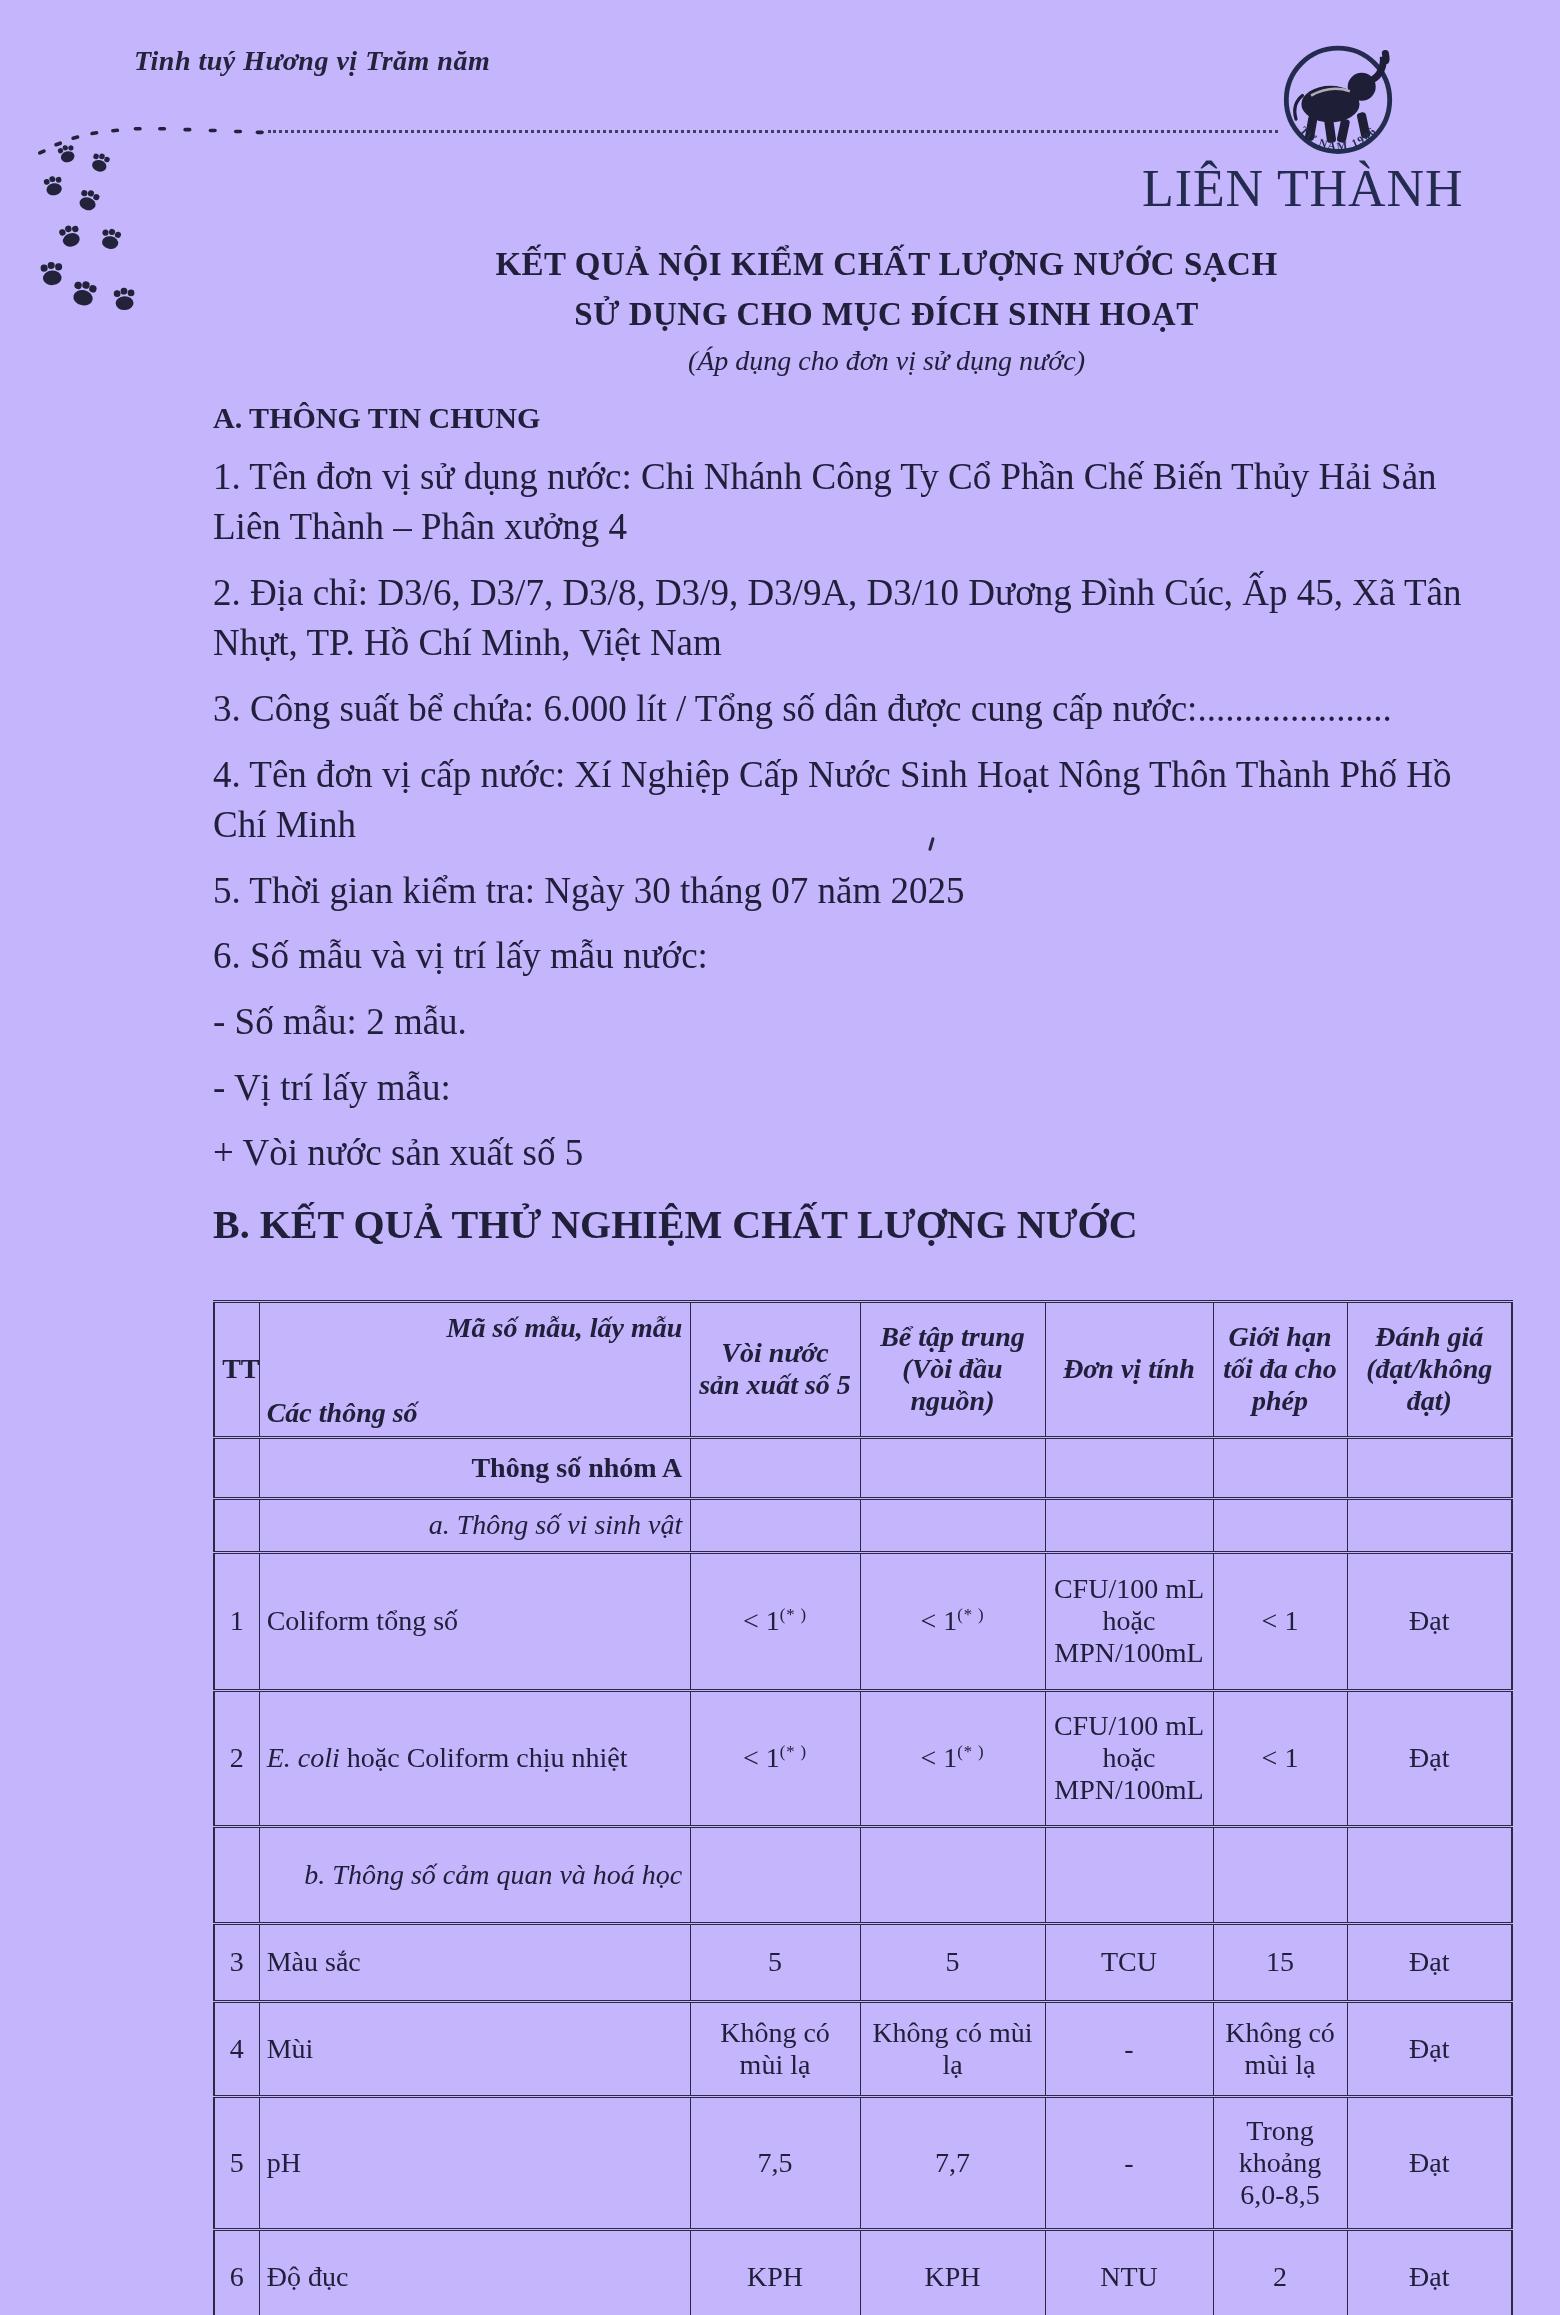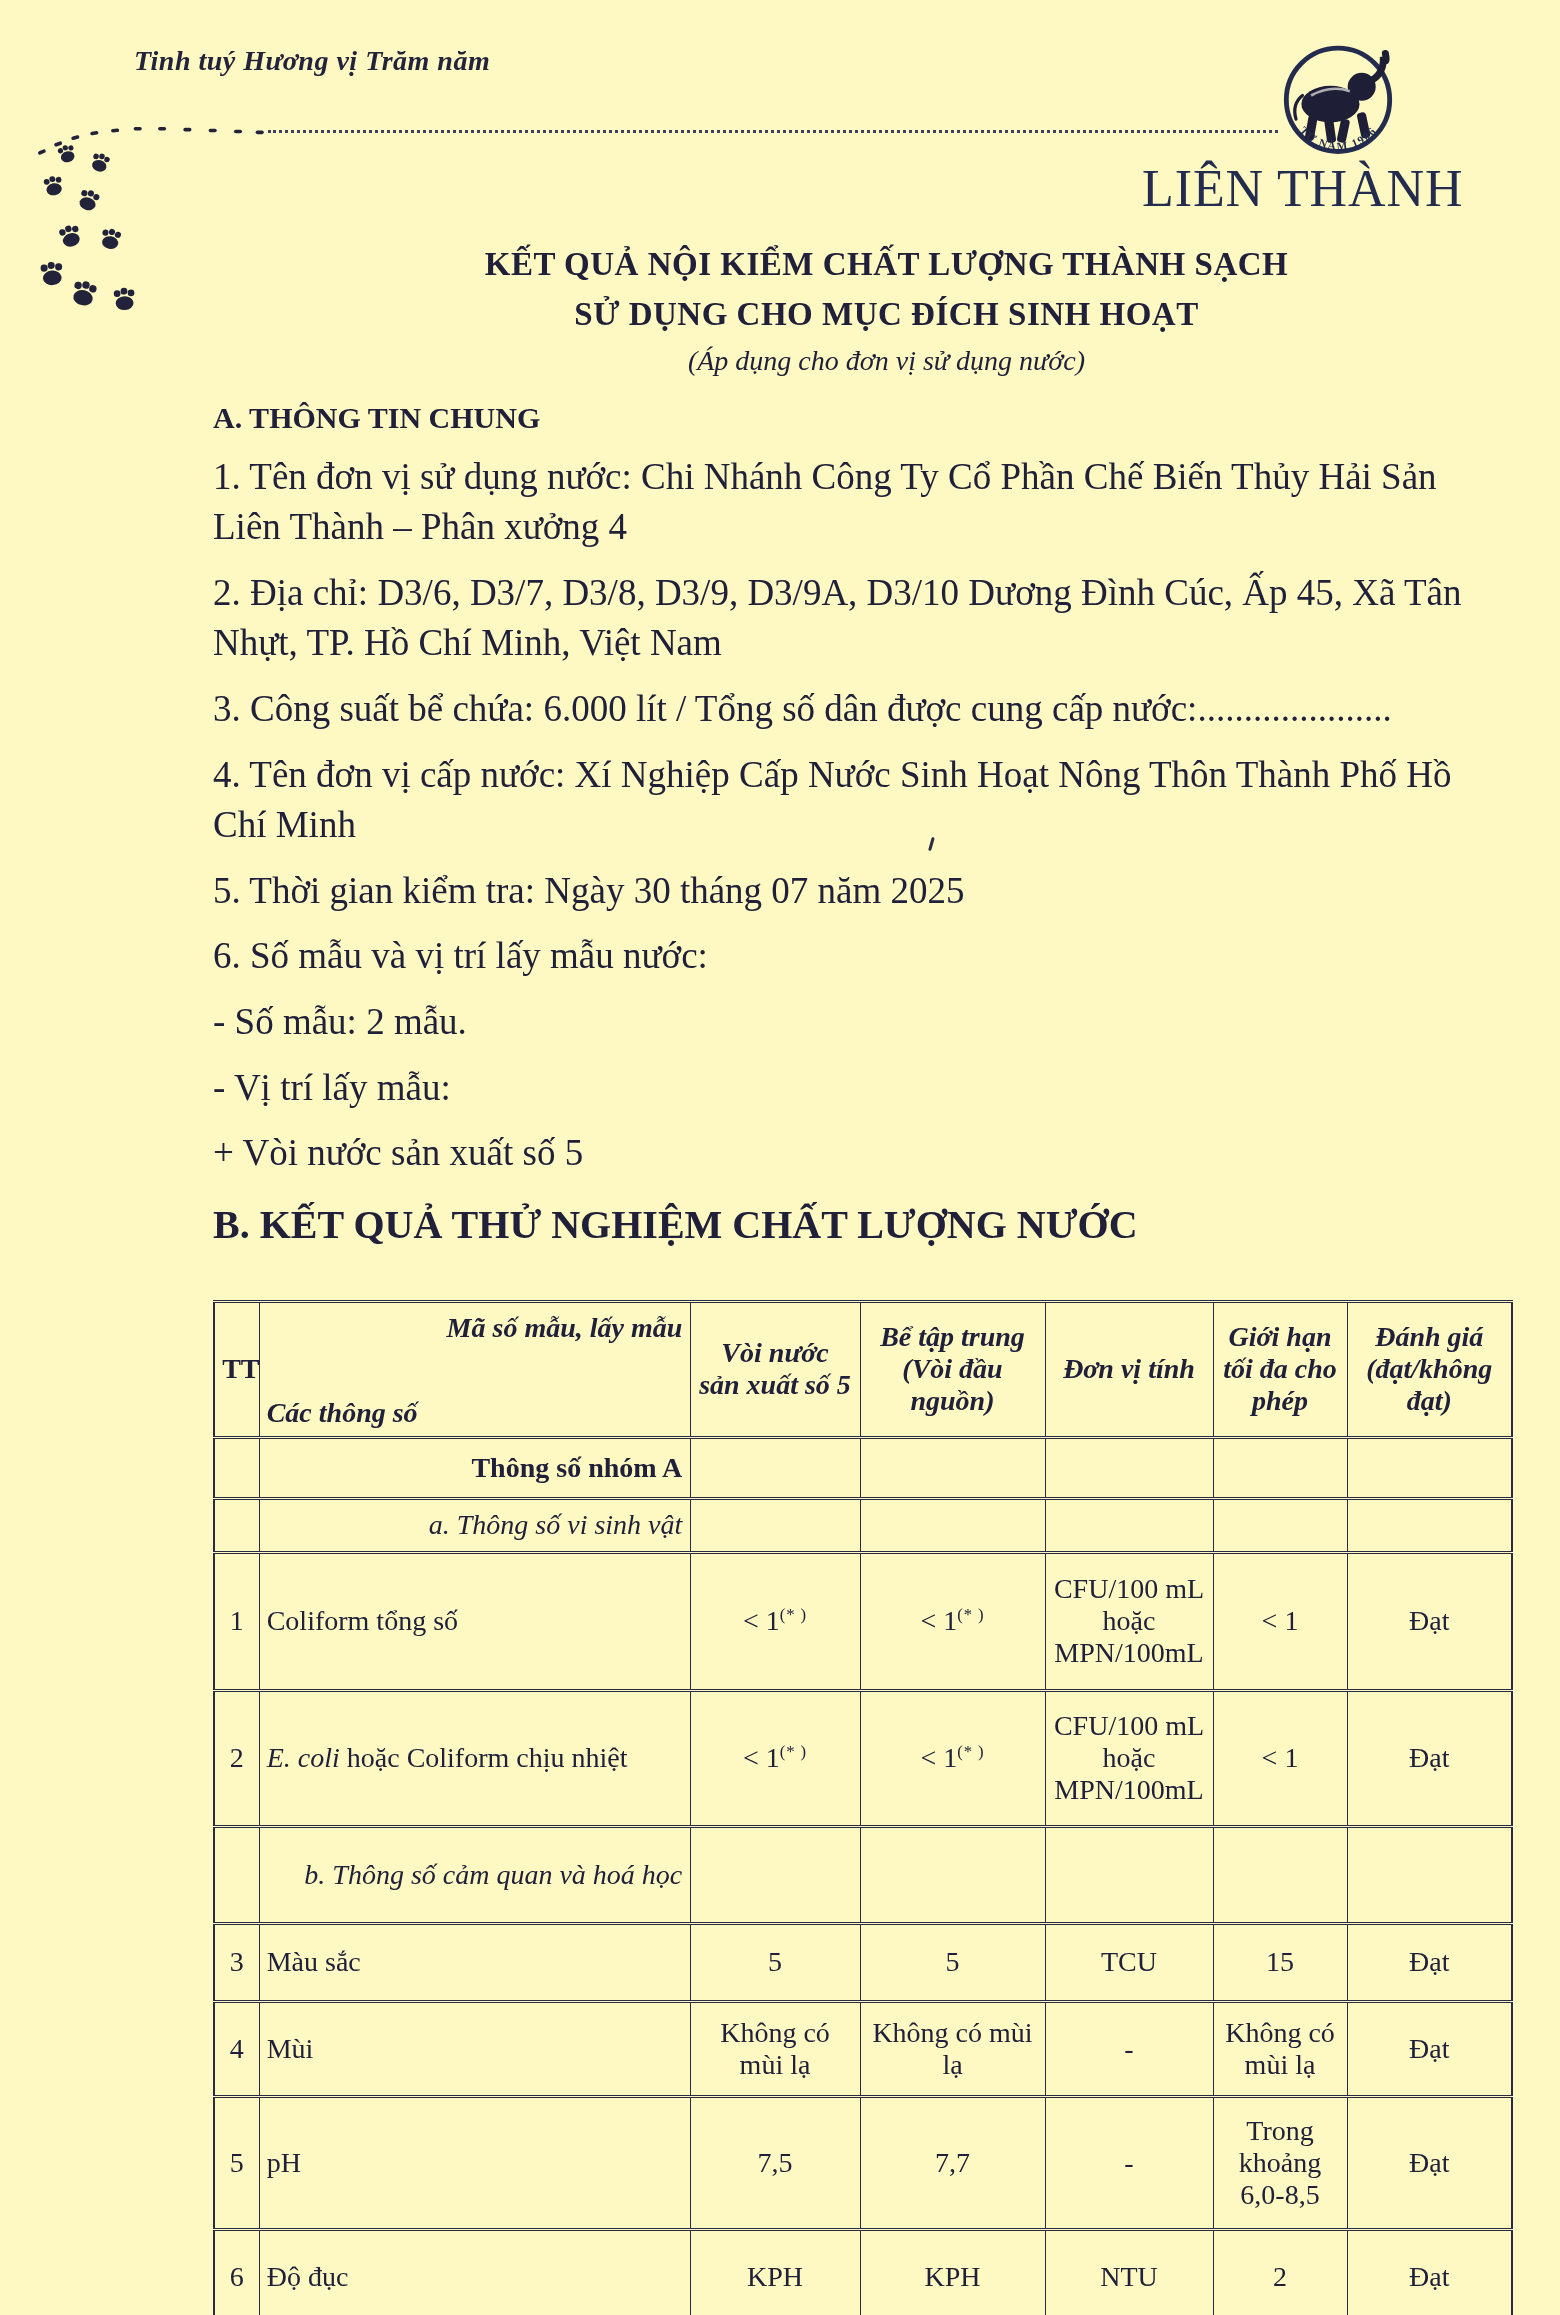--- a/index.html
+++ b/index.html
@@ -1,18 +1,18 @@
 <!DOCTYPE html>
 <html lang="vi" style="font-size:14.5px"><head>
 <meta charset="utf-8">
 <style>
   html,body { margin:0; padding:0; background:#d9d9d9; }
   .page {
     position:relative; width:1560px; height:2316px; margin:0 auto;
-    background:#fef9c3; overflow:hidden; color:#20203a;
+    background:#c4b5fd; overflow:hidden; color:#20203a;
     font-family:"Liberation Serif","DejaVu Serif",serif;
   }
   
   .tagline {
     position:absolute; left:134px; top:45px;
     font-size:28px; font-weight:bold; font-style:italic; letter-spacing:0.5px;
     color:#23233c;
   }
   .dotted-line {
     position:absolute; left:268px; top:130px; width:1010px; height:0;
@@ -168,21 +168,21 @@
     <path d="M40,58 Q58,48 76,54" fill="none" stroke="#fbfbf8" stroke-width="2.5" opacity="0.65"></path>
     <path id="year-arc" d="M 20,72 A 46,46 0 0 0 110,72" fill="none" stroke="none"></path>
     <text font-size="10.5" font-weight="bold" fill="#232c4e" letter-spacing="1.5" font-family="Liberation Serif, DejaVu Serif, serif">
       <textPath href="#year-arc" startOffset="50%" text-anchor="middle">TỪ NĂM 1906</textPath>
     </text>
   </svg>
 
   <div class="brand-name">LIÊN THÀNH</div>
 
   <div class="content">
-    <p class="title1">KẾT QUẢ NỘI KIỂM CHẤT LƯỢNG THÀNH SẠCH</p>
+    <p class="title1">KẾT QUẢ NỘI KIỂM CHẤT LƯỢNG NƯỚC SẠCH</p>
     <p class="title2">SỬ DỤNG CHO MỤC ĐÍCH SINH HOẠT</p>
     <p class="title3">(Áp dụng cho đơn vị sử dụng nước)</p>
 
     <p class="heading-a">A. THÔNG TIN CHUNG</p>
     <p class="para">1. Tên đơn vị sử dụng nước: Chi Nhánh Công Ty Cổ Phần Chế Biến Thủy Hải Sản Liên Thành – Phân xưởng 4</p>
     <p class="para">2. Địa chỉ: D3/6, D3/7, D3/8, D3/9, D3/9A, D3/10 Dương Đình Cúc, Ấp 45, Xã Tân Nhựt, TP. Hồ Chí Minh, Việt Nam</p>
     <p class="para">3. Công suất bể chứa: 6.000 lít / Tổng số dân được cung cấp nước:.....................</p>
     <p class="para">4. Tên đơn vị cấp nước: Xí Nghiệp Cấp Nước Sinh Hoạt Nông Thôn Thành Phố Hồ Chí Minh</p>
     <p class="para">5. Thời gian kiểm tra: Ngày 30 tháng 07 năm 2025</p>
     <p class="para">6. Số mẫu và vị trí lấy mẫu nước:</p>

